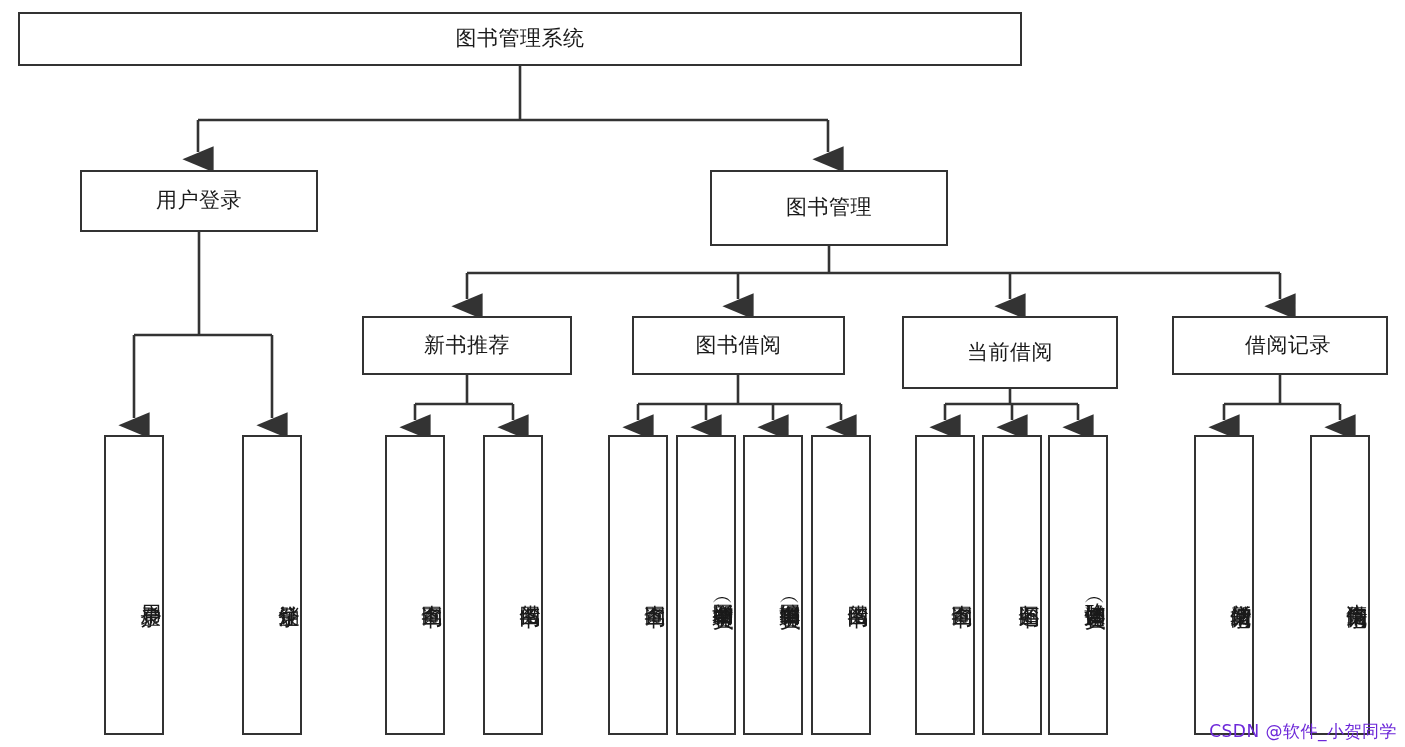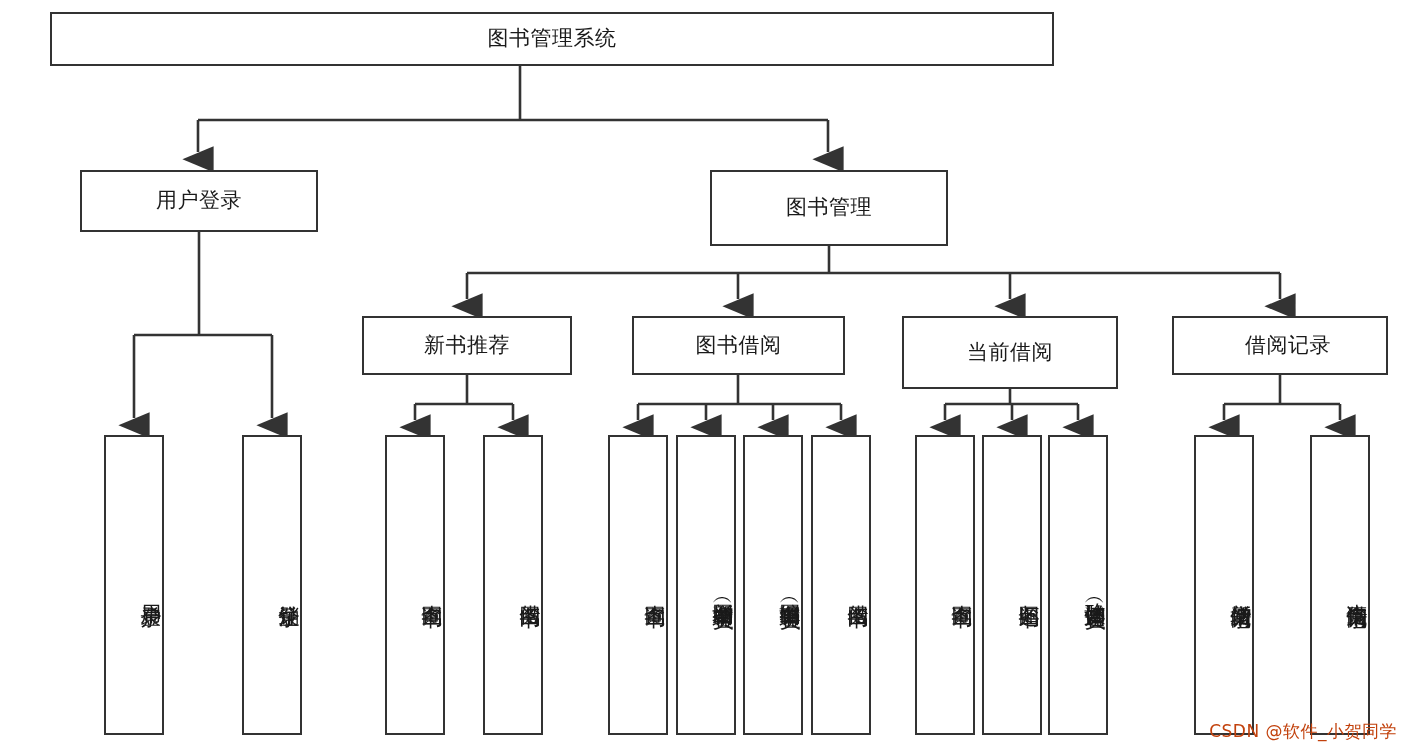--- a/index.html
+++ b/index.html
@@ -56,21 +56,21 @@
   .node.v .vtext {
     writing-mode: vertical-rl;
     text-orientation: upright;
     white-space: nowrap;
   }
   #watermark {
     position: absolute;
     right: 8px;
     bottom: 4px;
     font-size: 17px;
-    color: #c2410c;
+    color: #6d28d9;
     letter-spacing: 0.5px;
     z-index: 5;
     white-space: nowrap;
   }
 </style>
 </head>
 <body>
 
 <div id="canvas">
 
@@ -117,21 +117,21 @@
       <path d="M1012,404 L1012,420" marker-end="url(#arrow)"></path>
       <path d="M1078,404 L1078,420" marker-end="url(#arrow)"></path>
 
       <path d="M1280,375 L1280,404"></path>
       <path d="M1224,404 L1340,404"></path>
       <path d="M1224,404 L1224,420" marker-end="url(#arrow)"></path>
       <path d="M1340,404 L1340,420" marker-end="url(#arrow)"></path>
     </g>
   </svg>
 
-  <div class="node h" style="left:18px; top:12px; width:1004px; height:54px;margin-left:32px;">
+  <div class="node h" style="left:18px; top:12px; width:1004px; height:54px;">
     <span>图书管理系统</span>
   </div>
 
   <div class="node h" style="left:80px; top:170px; width:238px; height:62px;">
     <span>用户登录</span>
   </div>
   <div class="node h" style="left:710px; top:170px; width:238px; height:76px;">
     <span>图书管理</span>
   </div>
 

